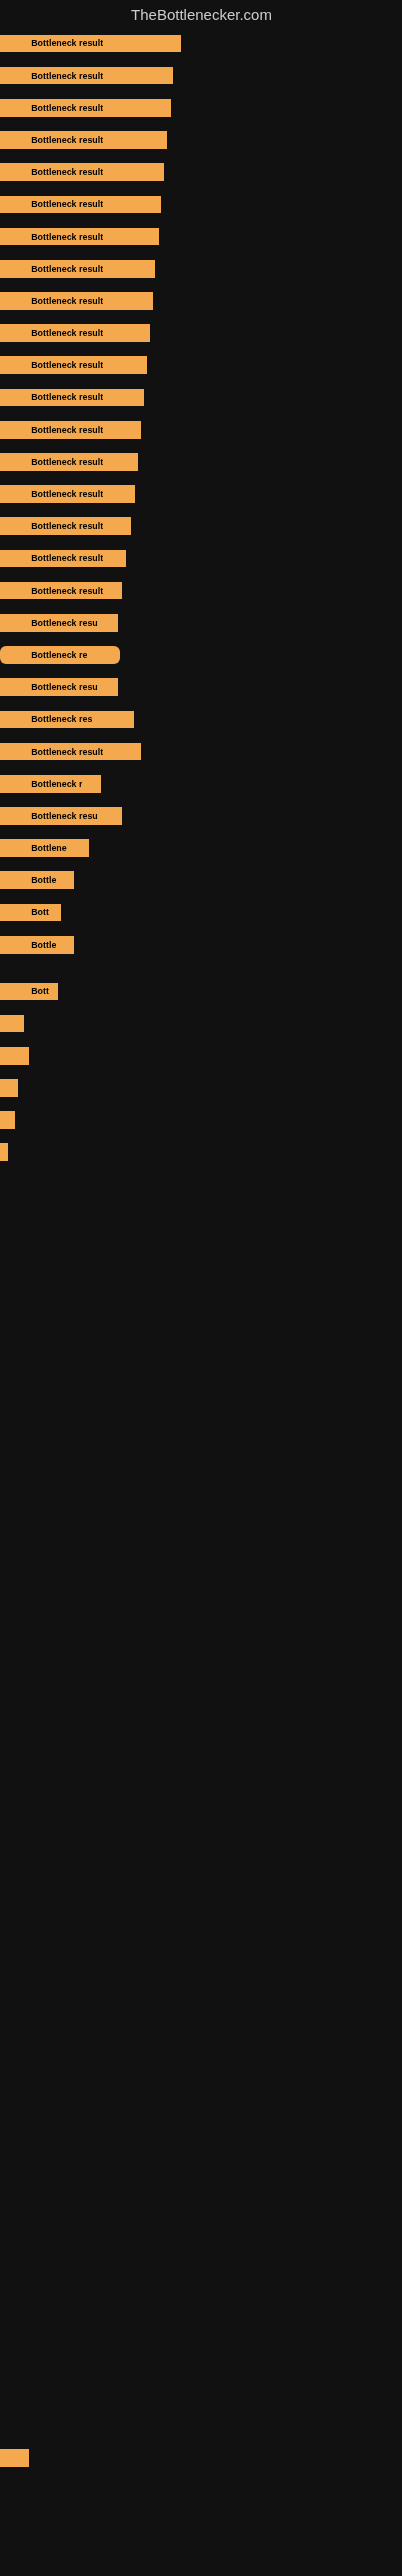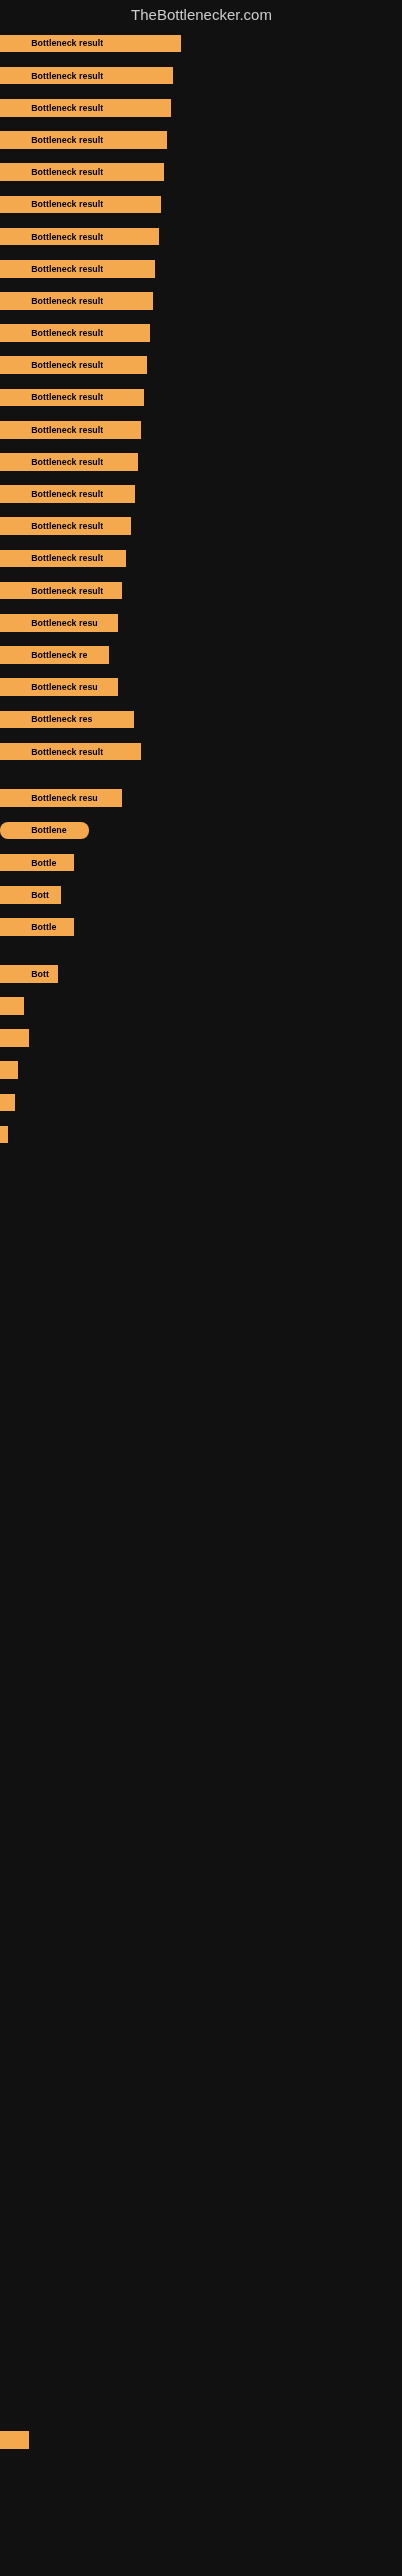--- a/index.html
+++ b/index.html
@@ -203,21 +203,21 @@
 
   <div class="bar-container">
     <div class="bar" style="width:118px;">
       <span class="bar-label">Bottleneck resu</span>
     </div>
   </div>
 
   <div class="spacer"></div>
 
   <div class="bar-container">
-    <div class="bar" style="width:109px;">
+    <div class="bar" style="width:120px;border-radius:6px;">
       <span class="bar-label">Bottleneck re</span>
     </div>
   </div>
 
   <div class="spacer"></div>
 
   <div class="bar-container">
     <div class="bar" style="width:118px;">
       <span class="bar-label">Bottleneck resu</span>
     </div>
@@ -234,33 +234,38 @@
   <div class="spacer"></div>
 
   <div class="bar-container">
     <div class="bar" style="width:141px;">
       <span class="bar-label">Bottleneck result</span>
     </div>
   </div>
 
   <div class="spacer"></div>
 
+  <div class="bar-container">
+    <div class="bar" style="width:101px;">
+      <span class="bar-label">Bottleneck r</span>
+    </div>
+  </div>
 
   <div class="spacer"></div>
 
   <div class="bar-container">
     <div class="bar" style="width:122px;">
       <span class="bar-label">Bottleneck resu</span>
     </div>
   </div>
 
   <div class="spacer"></div>
 
   <div class="bar-container">
-    <div class="bar" style="width:89px;border-radius:8px;">
+    <div class="bar" style="width:89px;">
       <span class="bar-label">Bottlene</span>
     </div>
   </div>
 
   <div class="spacer"></div>
 
   <div class="bar-container">
     <div class="bar" style="width:74px;">
       <span class="bar-label">Bottle</span>
     </div>

